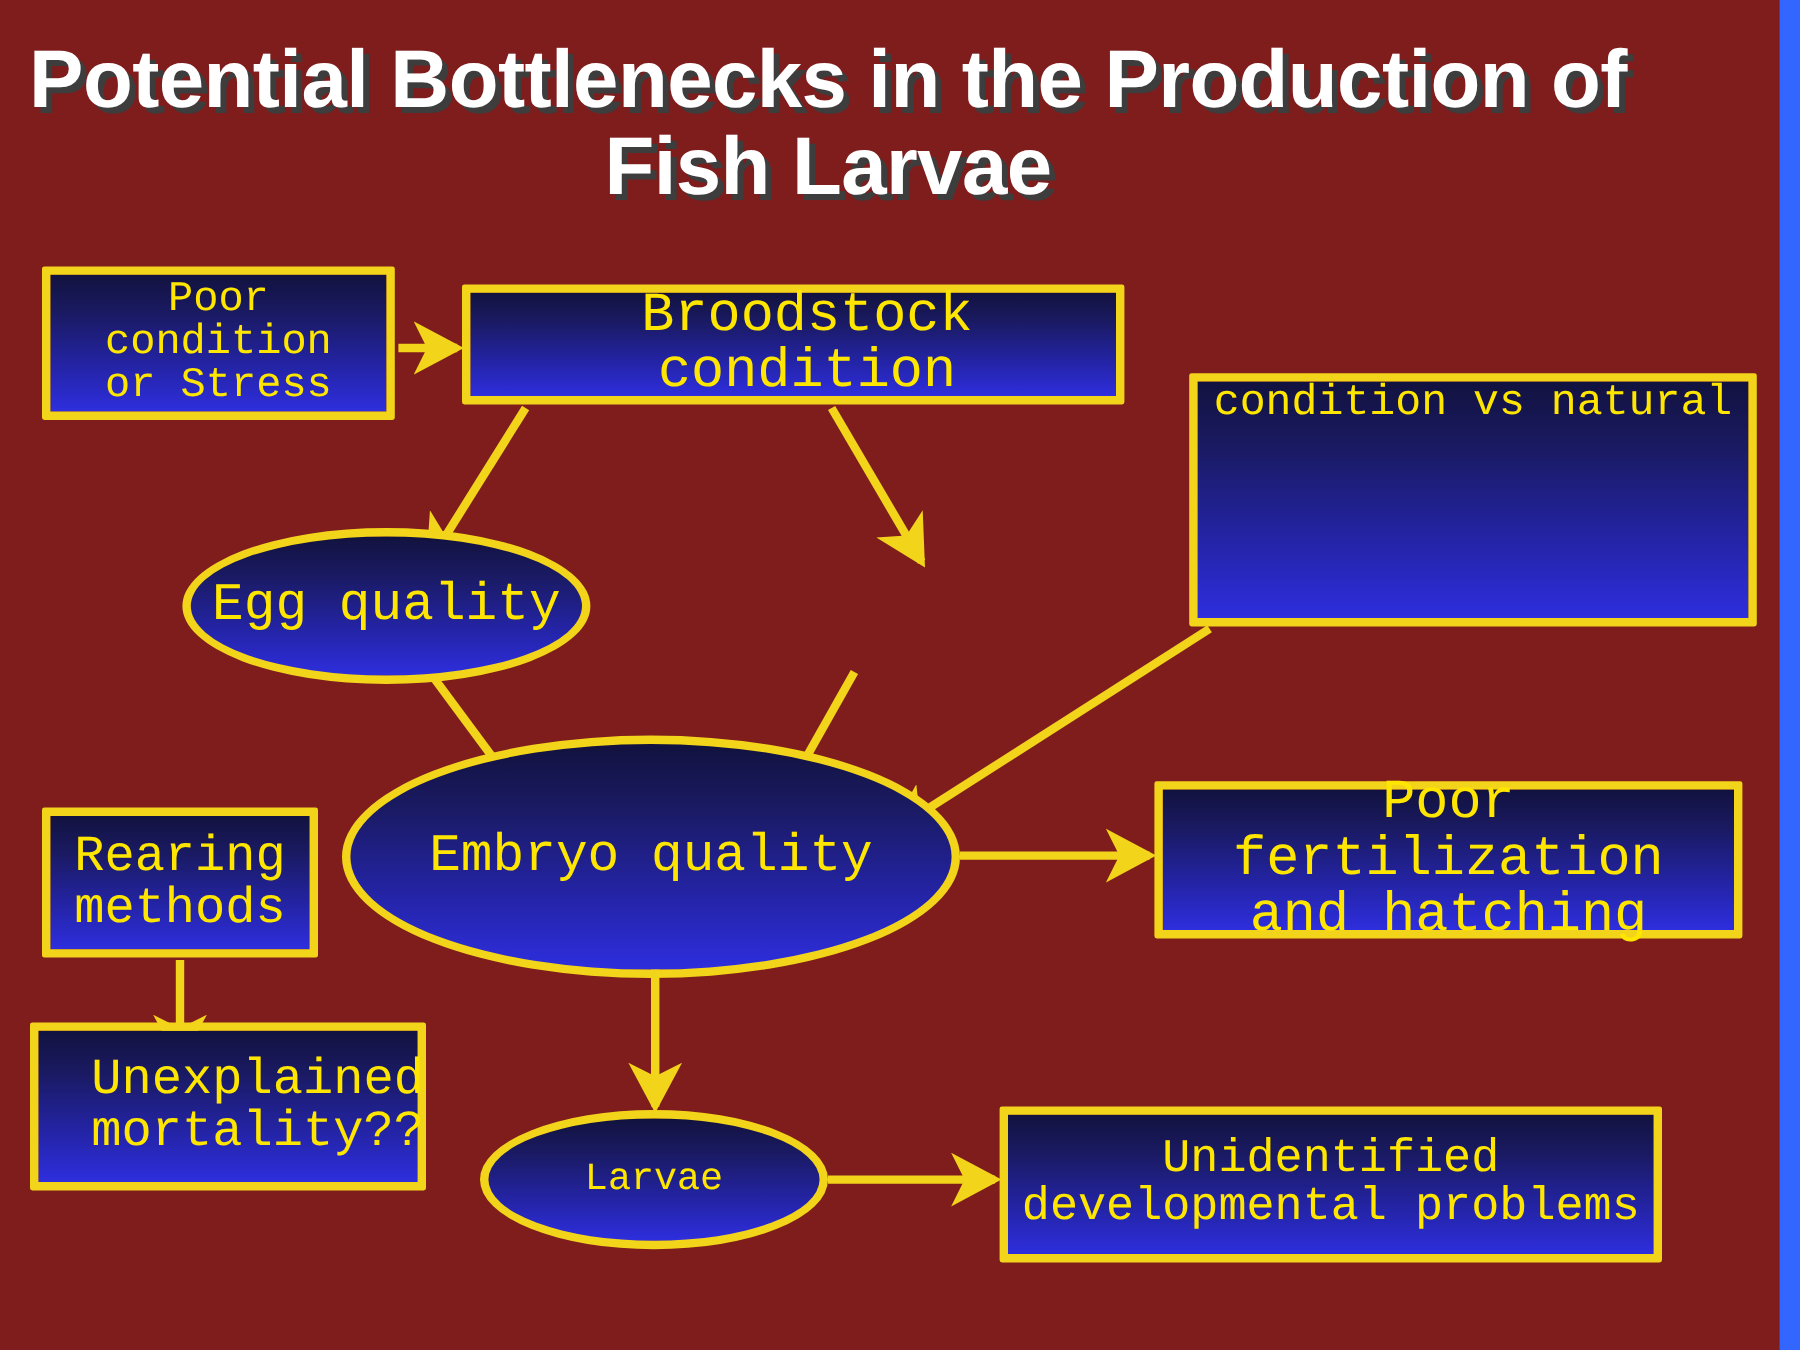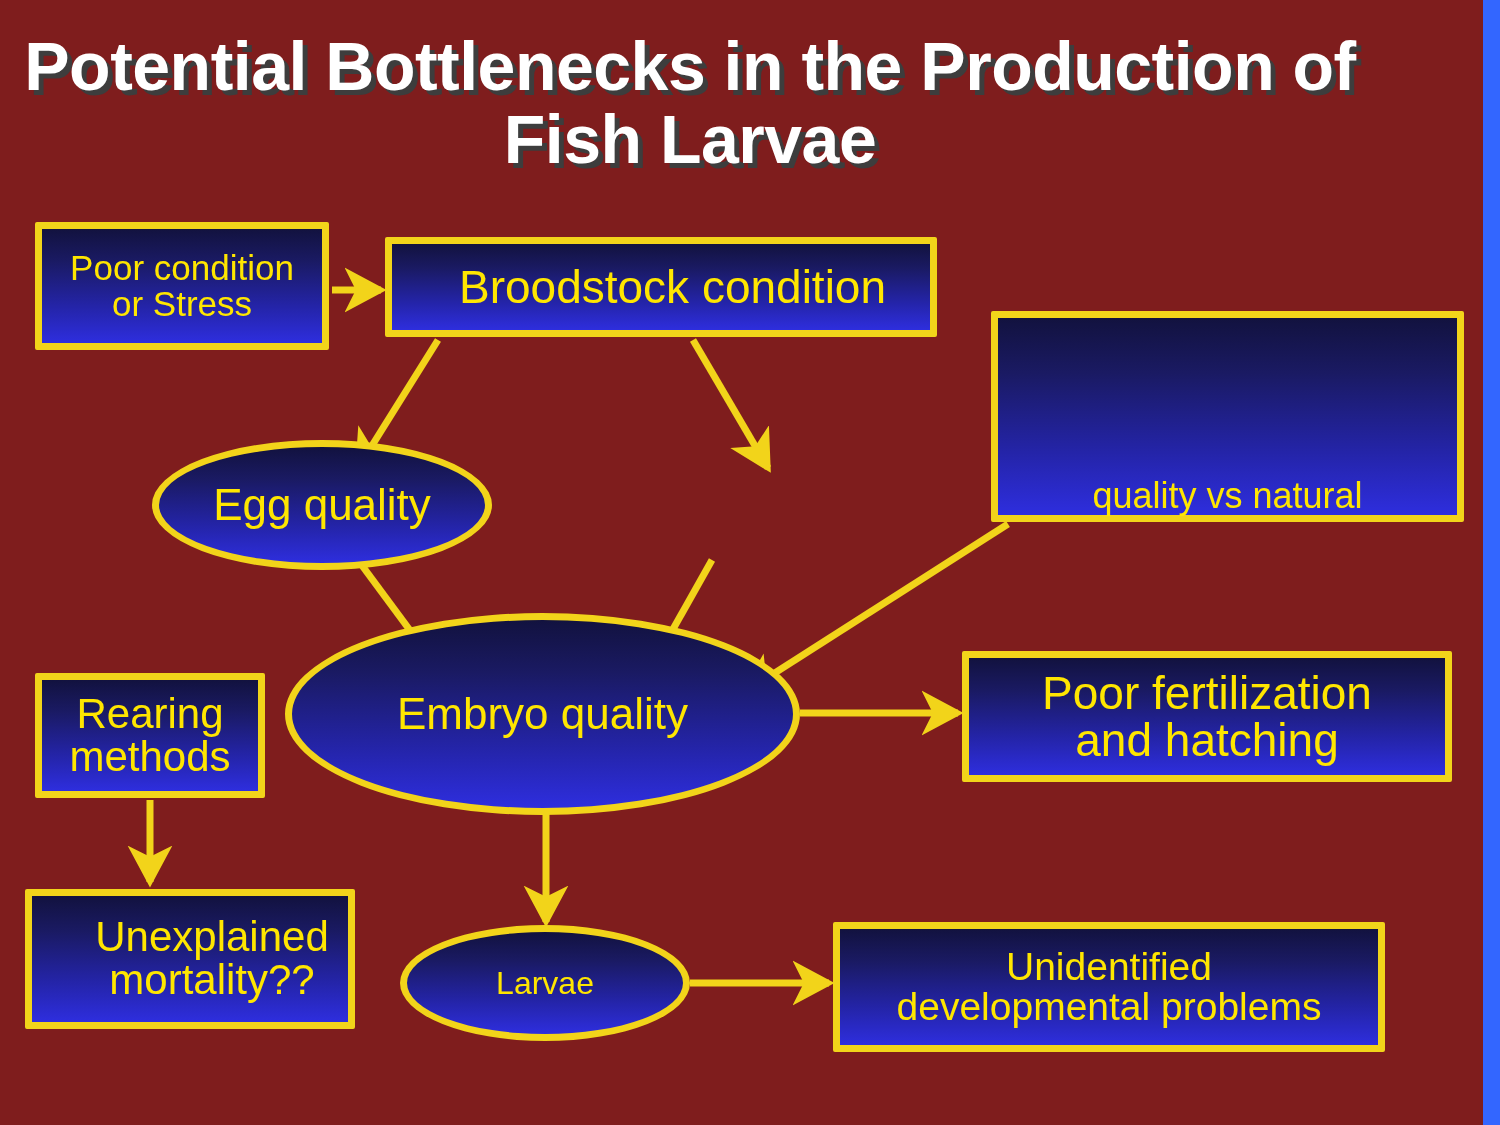--- a/index.html
+++ b/index.html
@@ -37,26 +37,27 @@
     line-height: 1.08;
     letter-spacing: -0.5px;
     text-shadow: 5px 5px 0px #3d3d3d;
     z-index: 8;
   }
   .node {
     position: absolute;
     box-sizing: border-box;
     display: flex;
     align-items: center;
-    justify-content: flex-end;
+    justify-content: flex-start;
     text-align: center;
     color: #ffe600;
     background: linear-gradient(to bottom, #12123f 0%, #1a1a63 28%, #2424a8 68%, #2e2ede 100%);
     border: 7px solid #f2d41a;
     z-index: 10;
+    font-family: Liberation Mono, monospace;
   }
   .node.box { border-radius: 2px; }
   .node.ellipse { border-radius: 50%; }
   .node .label {
     display: block;
     width: 118%;
     line-height: 1.02;
     white-space: pre-line;
     font-weight: normal;
   }
@@ -96,21 +97,21 @@
   }
   #n-rearing {
     left: 35px; top: 673px; width: 230px; height: 125px;
     font-size: 42px;
   }
   #n-poor-fert {
     left: 962px; top: 651px; width: 490px; height: 131px;
     font-size: 46px;
   }
   #n-unexplained {
-    left: 25px; top: 889px; width: 330px; height: 140px;
+    left: 25px; top: 852px; width: 330px; height: 140px;
     font-size: 42px;
     padding-left: 44px;
   }
   #n-larvae {
     left: 400px; top: 925px; width: 290px; height: 116px;
     font-size: 32px;
   }
   #n-unidentified {
     left: 833px; top: 922px; width: 552px; height: 130px;
     font-size: 39px;
@@ -147,21 +148,21 @@
   <div class="node box" id="n-poor-condition">
     <span class="label">Poor condition
 or Stress</span>
   </div>
 
   <div class="node box" id="n-broodstock">
     <span class="label">Broodstock condition</span>
   </div>
 
   <div class="node box" id="n-spawning">
-    <span class="sub">quality vs natural</span>
+    <span class="sub">condition vs natural</span>
   </div>
 
   <div class="node ellipse" id="n-egg">
     <span class="label">Egg quality</span>
   </div>
 
 
   <div class="node ellipse" id="n-embryo">
     <span class="label">Embryo quality</span>
   </div>

